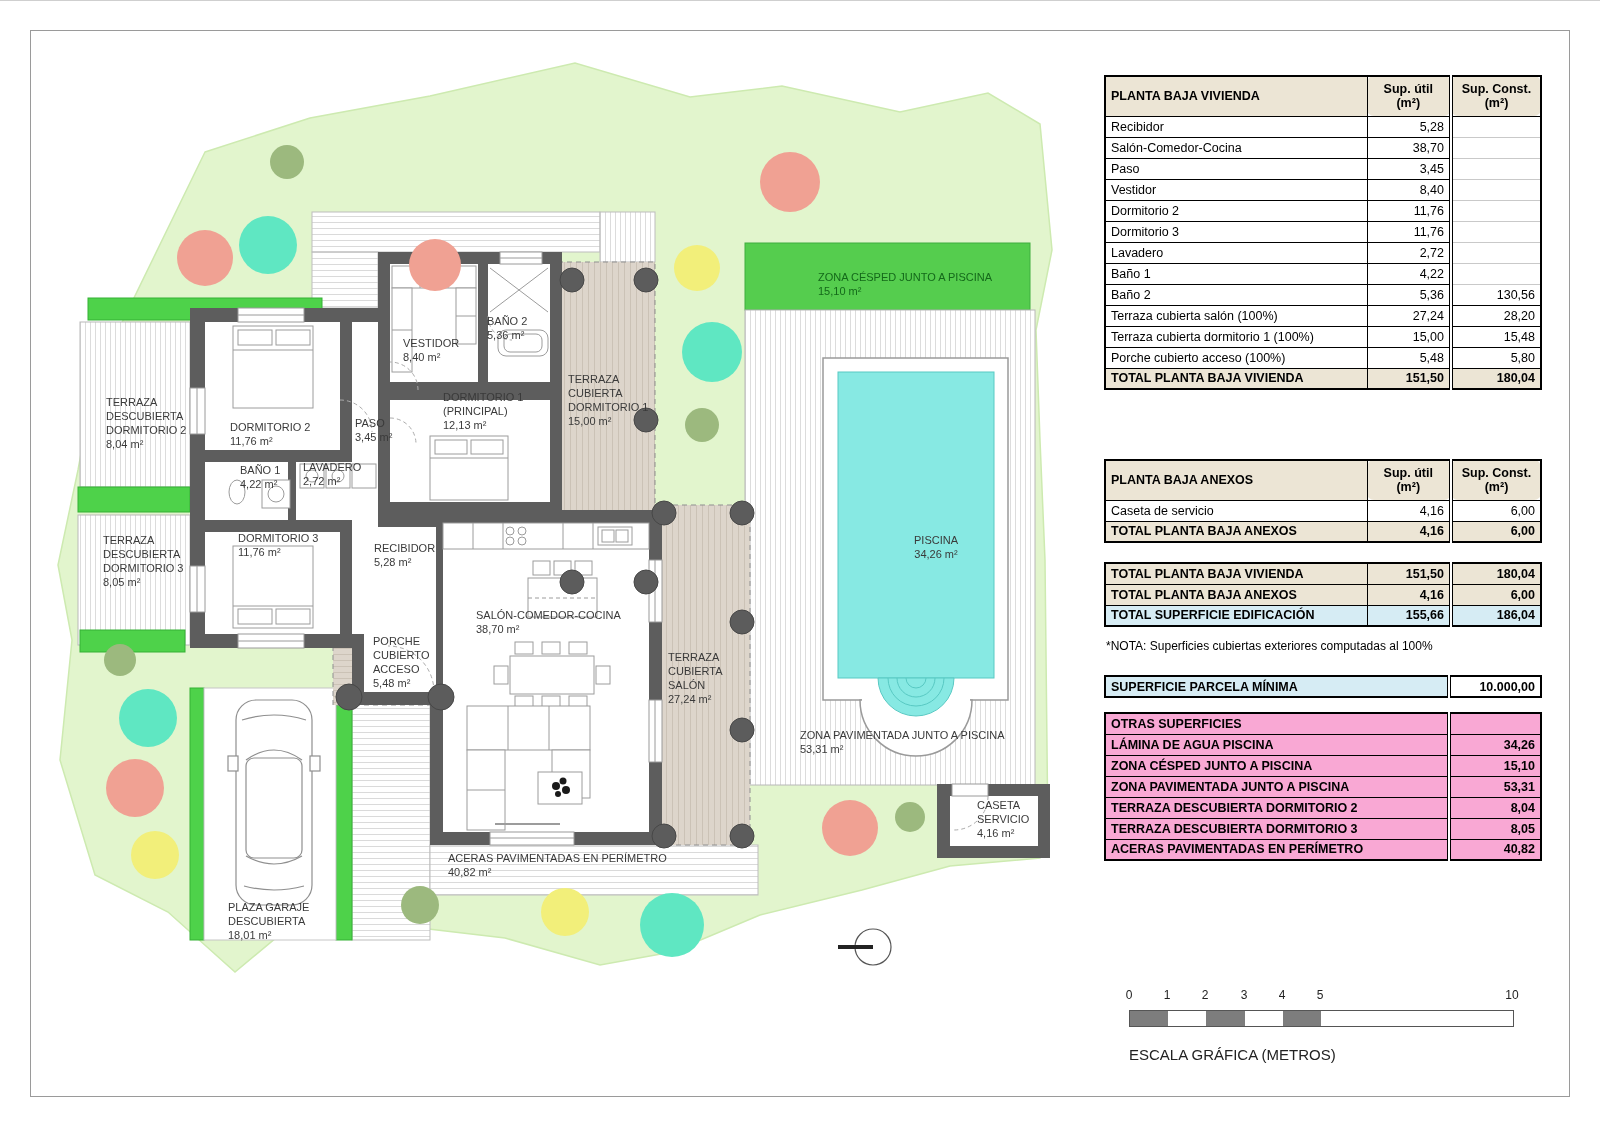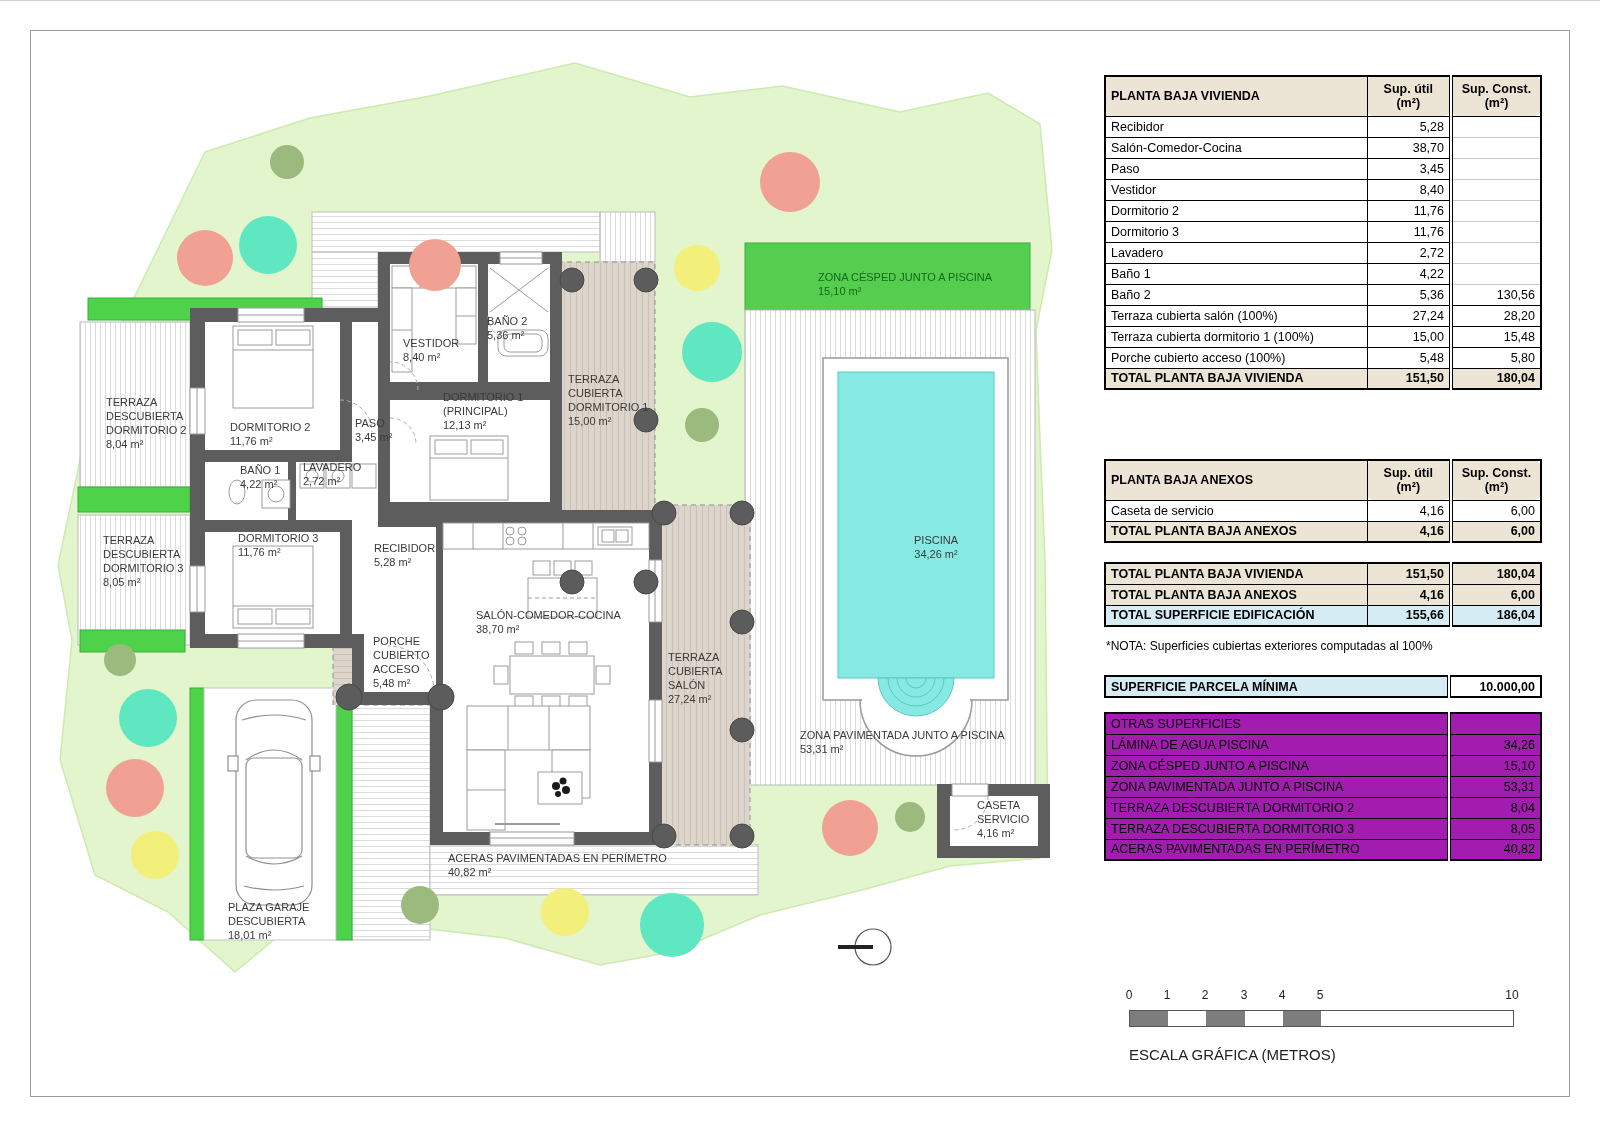--- a/index.html
+++ b/index.html
@@ -24,21 +24,21 @@
   table.t .cst { border-left:4px double #000; }
   table.t tr.hd td { background:#ece5d5; font-weight:bold; height:40px; }
   table.t tr.hd td.num { text-align:center;border-radius:7px; }
   table.t tr.tot td { background:#ece5d5; font-weight:bold; }
   table.t td.empty { border-top:1px solid #c9c9c9; border-bottom:1px solid #c9c9c9; }
   table.t tr.blue td { background:#d6ecf4; font-weight:bold; }
   table.t tr.beigeb td { background:#ece5d5; font-weight:bold; }
   #note { position:absolute; left:2px; top:607px; font-size:12px; }
   table.t td.bluecell { background:#d6ecf4; font-weight:bold; }
   table.t td.bold { font-weight:bold; }
-  #otras td { background:#a21caf; font-weight:normal; }
+  #otras td { background:#f9a8d4; font-weight:bold; }
   
   #scalebar { position:absolute; left:25px; top:978px; width:385px; height:17px; border:1px solid #555; background:#fff; }
   #scalebar .seg { position:absolute; top:0; height:15px; background:#7d7d7d; }
   .stick { position:absolute; top:956px; transform:translateX(-50%); font-size:12px; color:#222; }
   #scale-caption { position:absolute; left:25px; top:1014px; font-size:15px; color:#222; }
 </style>
 </head>
 <body>
 
 <div id="sheet">

